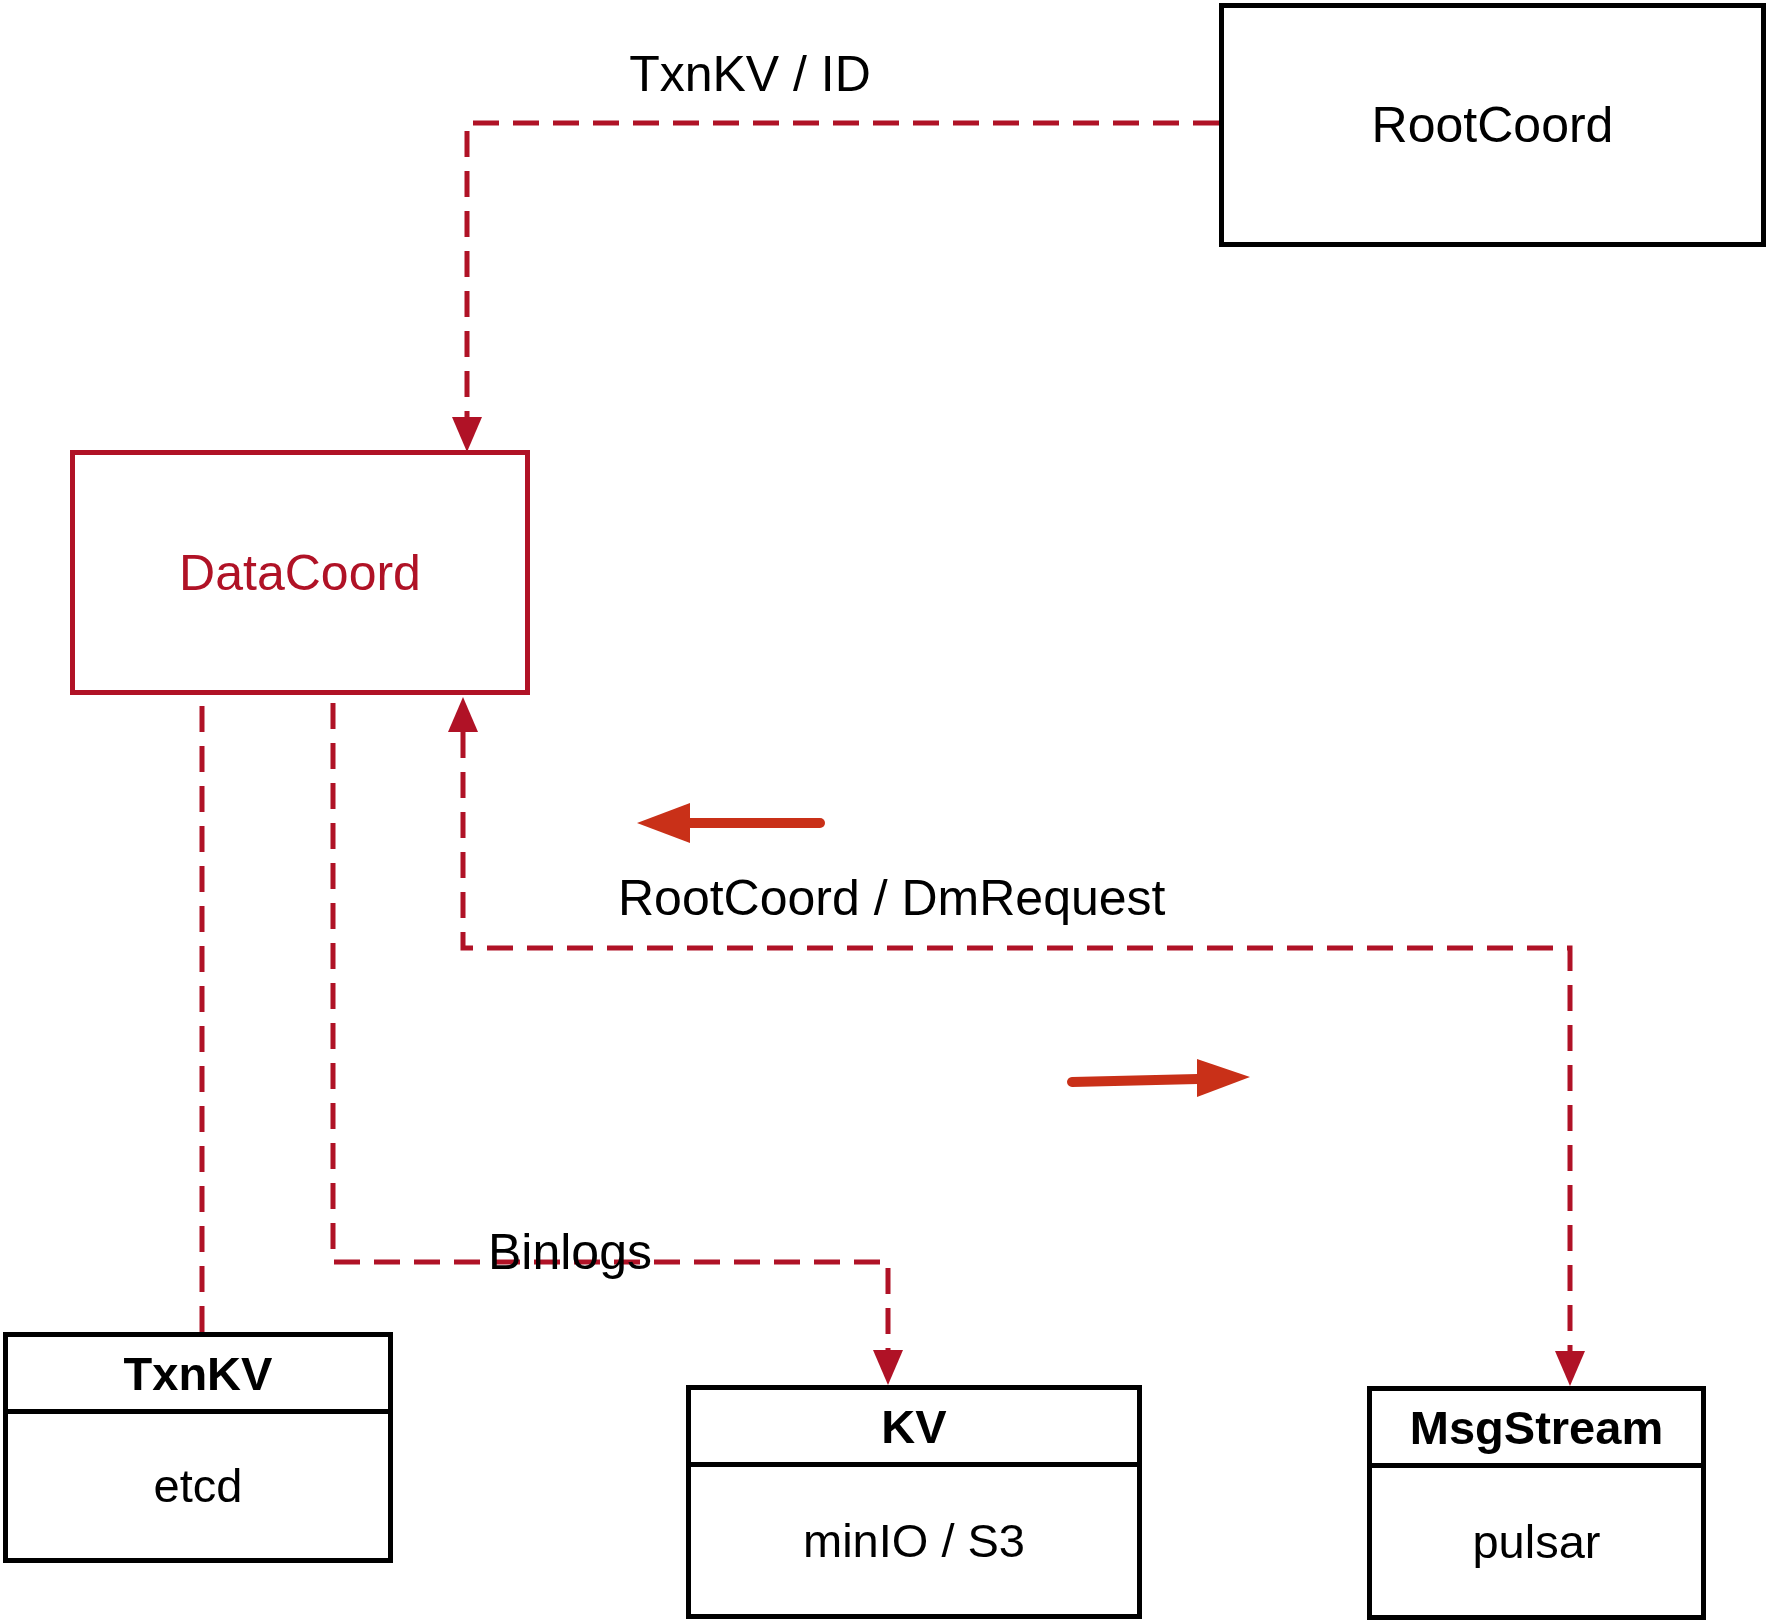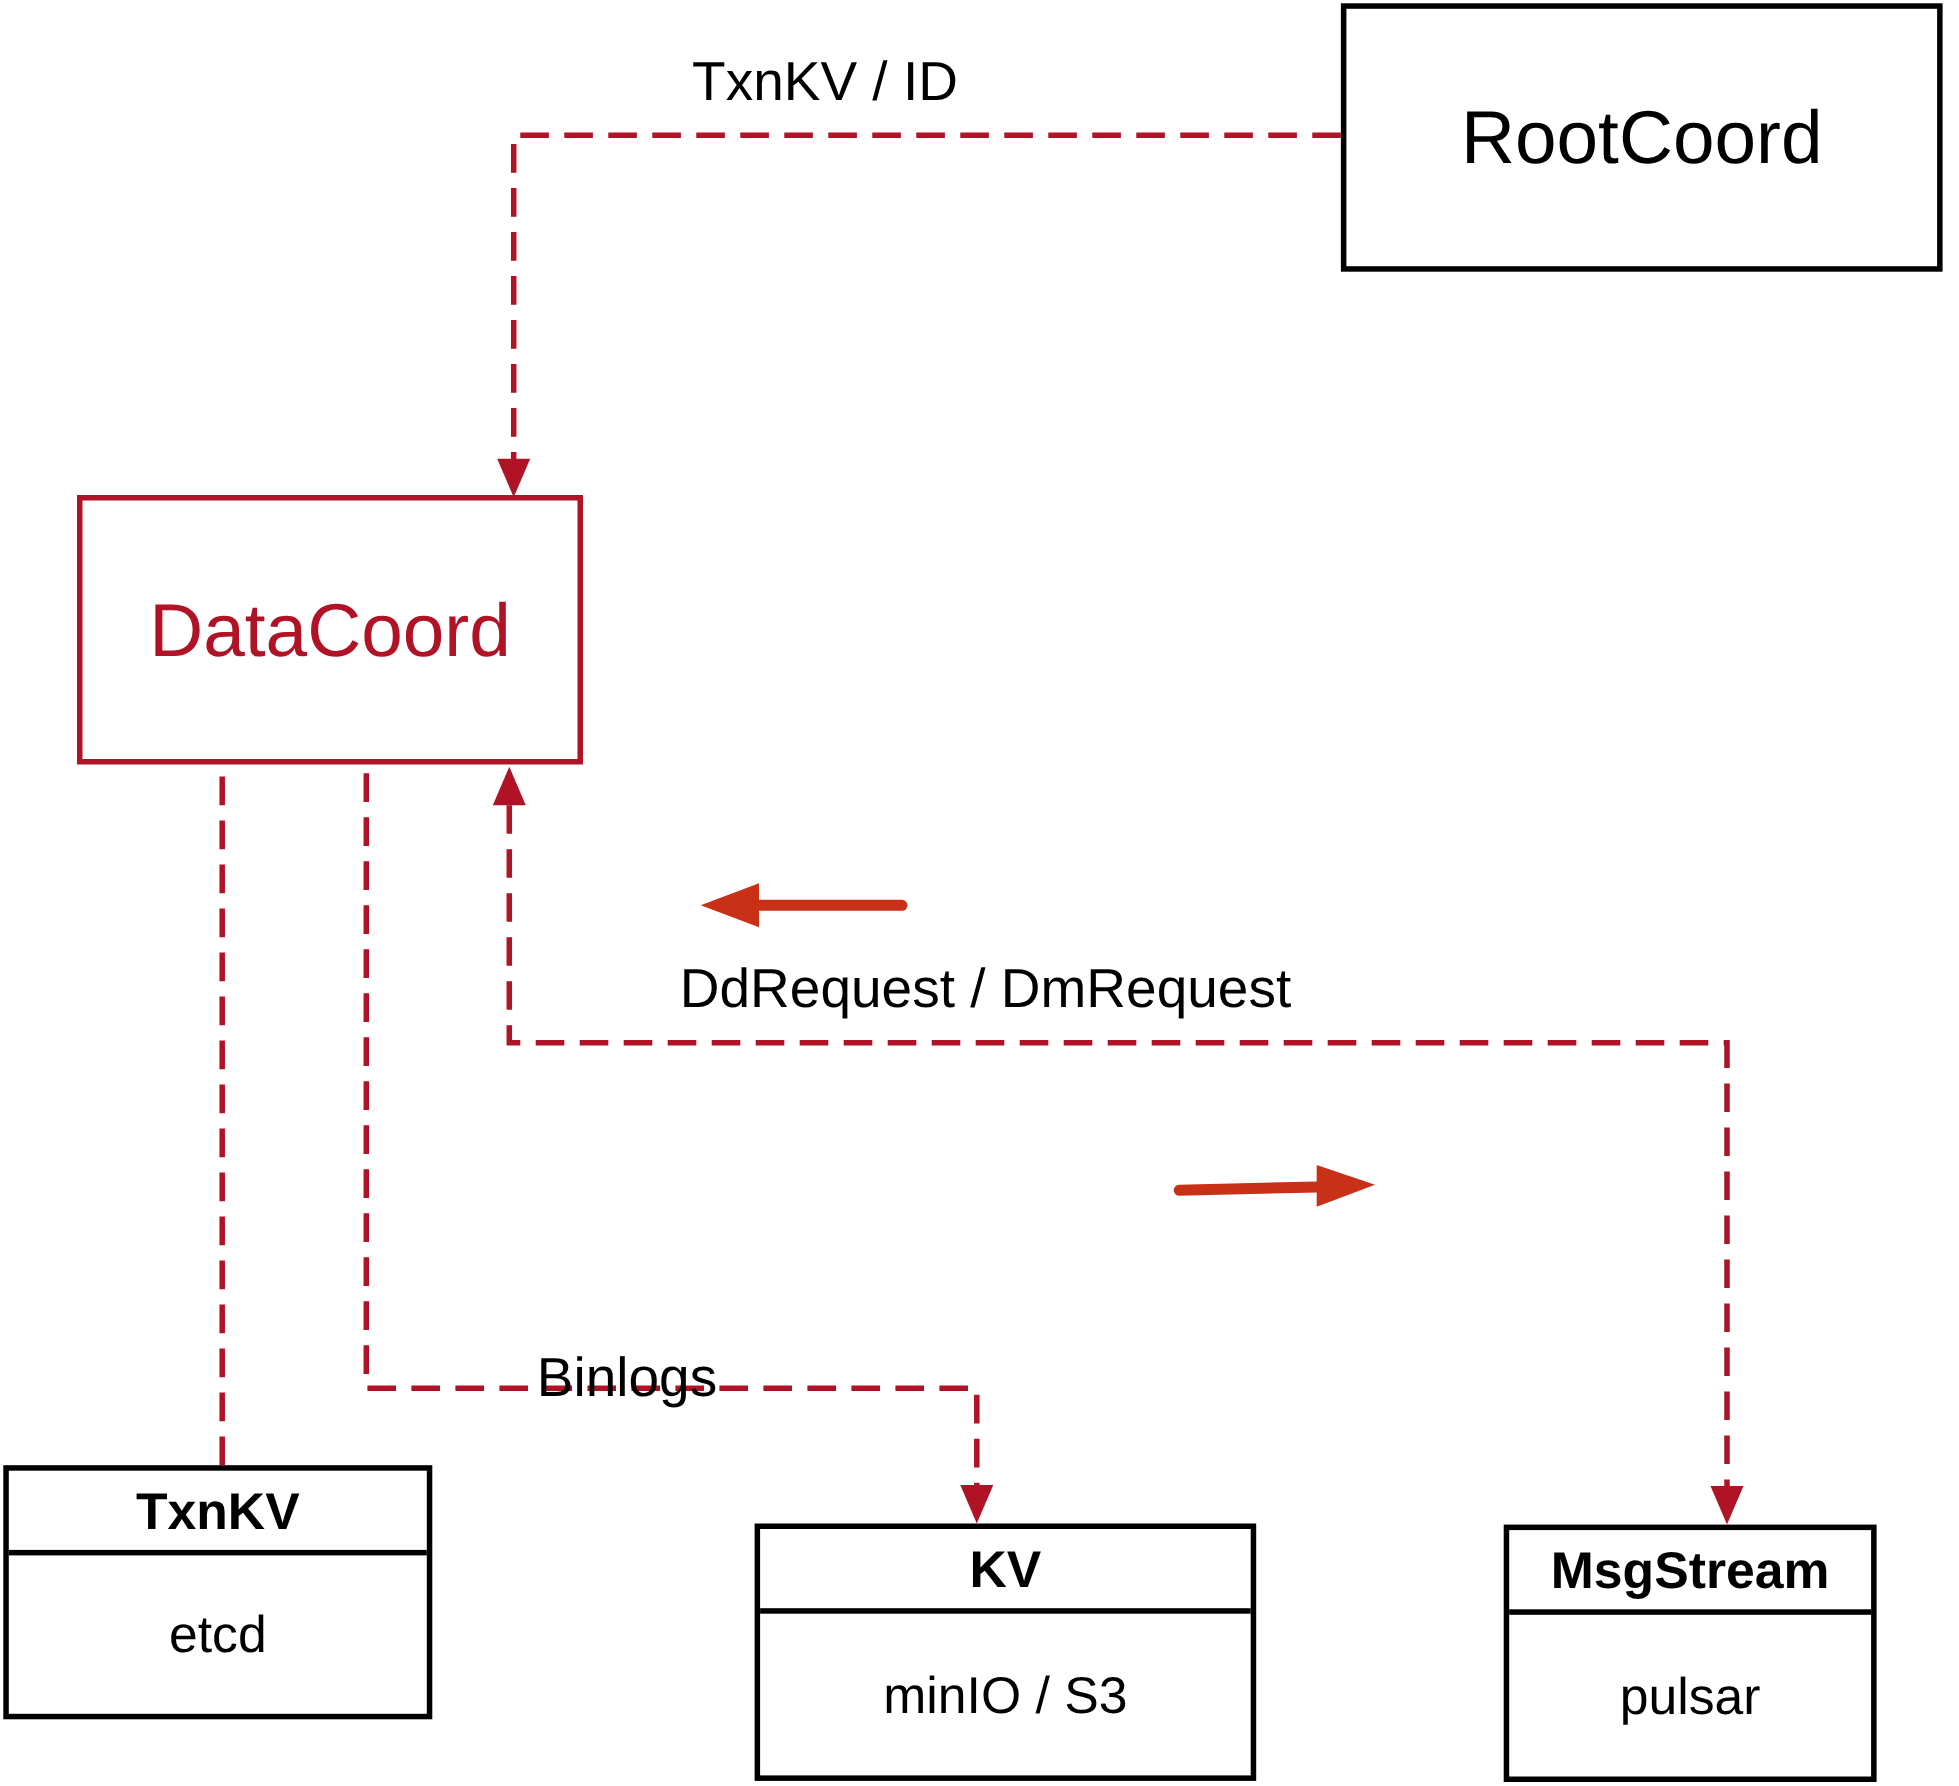--- a/index.html
+++ b/index.html
@@ -20,21 +20,21 @@
     position:absolute;left:0;top:0;width:1781px;height:1624px;
   }
   .dashed{fill:none;stroke:var(--crimson);stroke-width:5;stroke-dasharray:26 14;}
   .head-crimson{fill:var(--crimson);stroke:none;}
   .solid-shaft{stroke:var(--arrow-red);stroke-width:10;stroke-linecap:round;fill:none;}
   .head-bright{fill:var(--arrow-red);stroke:none;}
 
   .node{
     position:absolute;box-sizing:border-box;background:var(--background);
     display:flex;align-items:center;justify-content:center;
-    font-size:68px;color:var(--ink);border:5px solid var(--ink);
+    font-size:50px;color:var(--ink);border:5px solid var(--ink);
   }
   .node-rootcoord{left:1219px;top:3px;width:547px;height:244px;}
   .node-datacoord{
     left:70px;top:450px;width:460px;height:245px;
     border-color:var(--crimson);color:var(--crimson);
   }
 
   .tnode{
     position:absolute;box-sizing:border-box;background:var(--background);
     border:5px solid var(--ink);display:flex;flex-direction:column;color:var(--ink);
@@ -113,16 +113,16 @@
   </div>
 
   <div class="tnode node-msgstream">
     <div class="tnode-header">MsgStream</div>
     <div class="tnode-body">
       <span>pulsar</span>
     </div>
   </div>
 
   <div class="elabel lbl-schema">TxnKV / ID</div>
-  <div class="elabel lbl-ddrequest">DdRequest / DmRequest</div>
+  <div class="elabel lbl-ddrequest">RootCoord / DmRequest</div>
   <div class="elabel lbl-binlogs">Binlogs</div>
 
 </div>
 
 </body></html>

